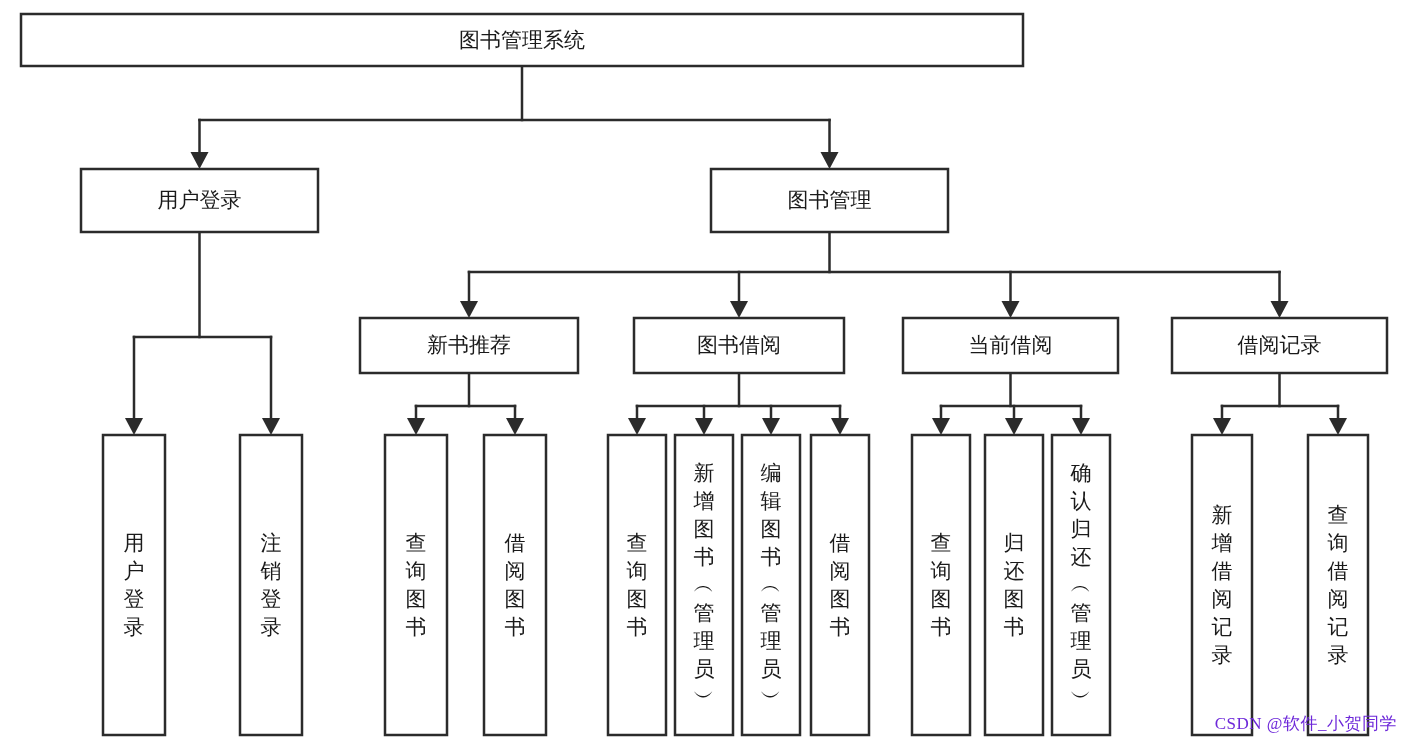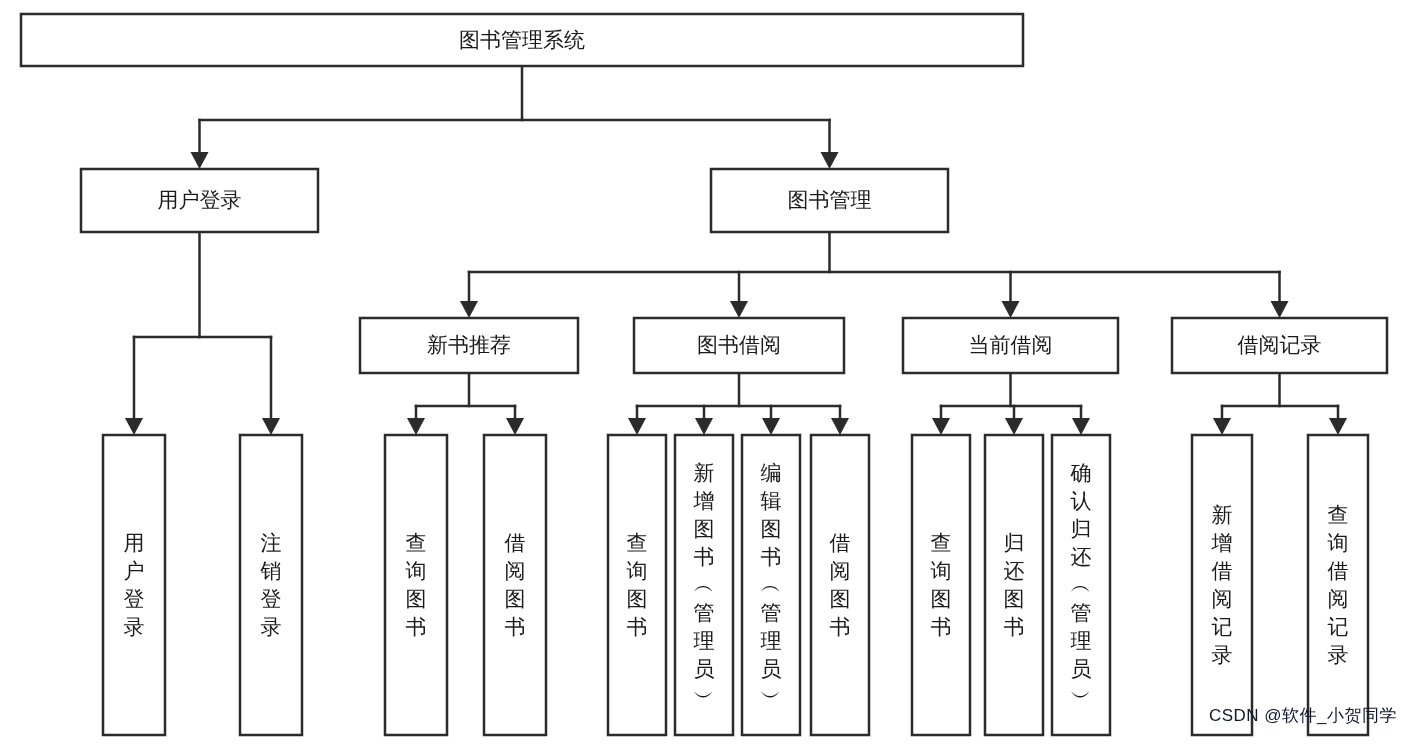--- a/index.html
+++ b/index.html
@@ -50,24 +50,24 @@
   }
   .node-label-v {
     font-family: "Liberation Sans", sans-serif;
     font-size: 21px;
     fill: #1a1a1a;
     text-anchor: middle;
   }
   .watermark {
     position: absolute;
     right: 8px;
-    bottom: 20px;
-    font-family: Liberation Sans, sans-serif;
+    bottom: 12px;
+    font-family: Liberation Serif, serif;
     font-size: 17px;
-    color: #0f172a;
+    color: #6d28d9;
     white-space: nowrap;
     letter-spacing: 0.5px;
   }
 </style>
 </head>
 <body>
 
 <div id="diagram-root">
   <svg id="tree-svg" viewBox="0 0 1405 747">
     <g id="connectors-layer">

